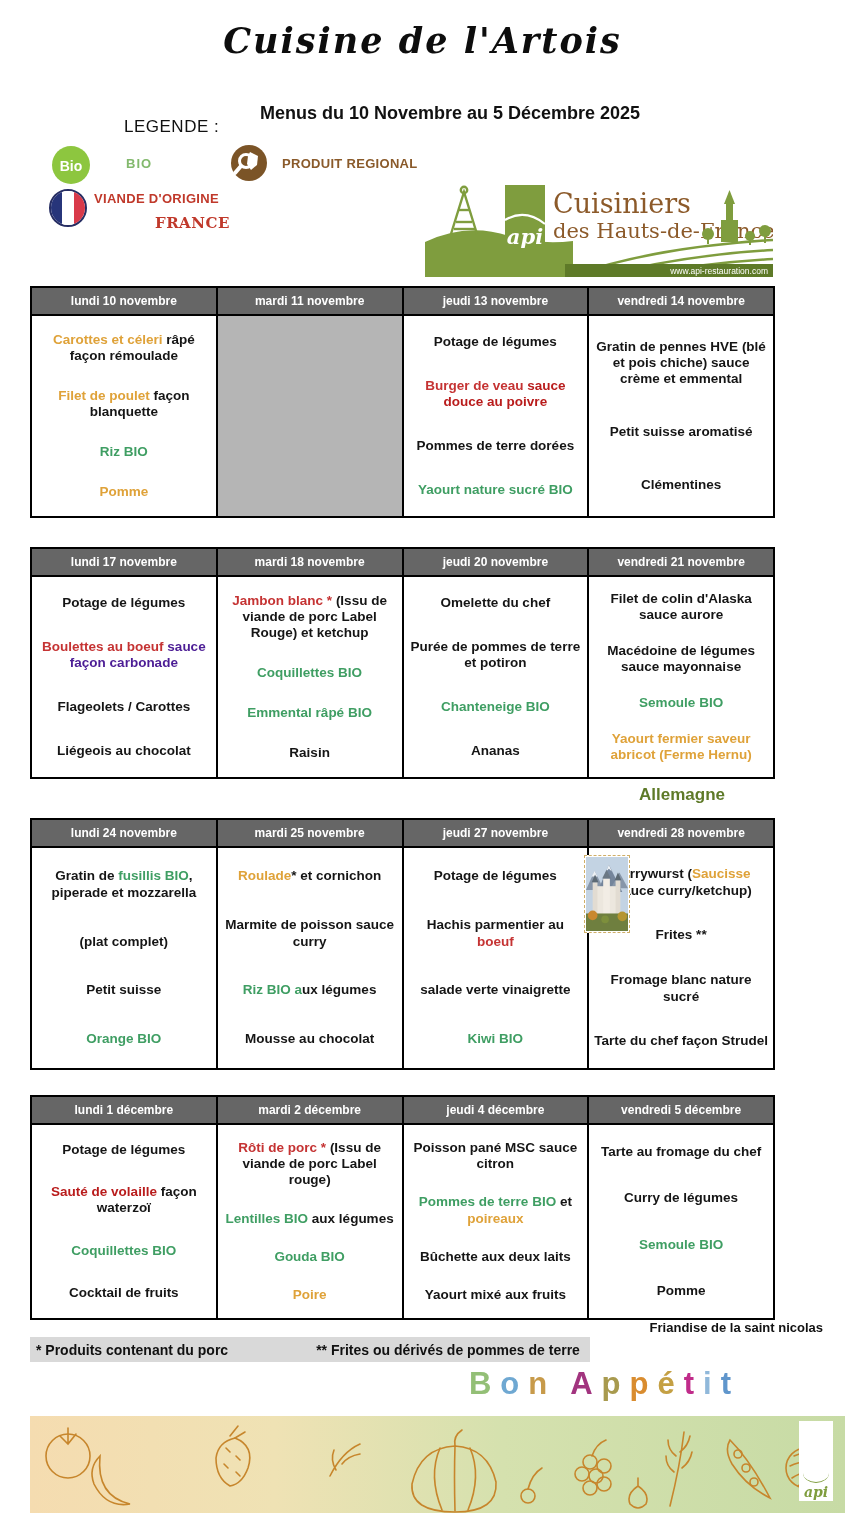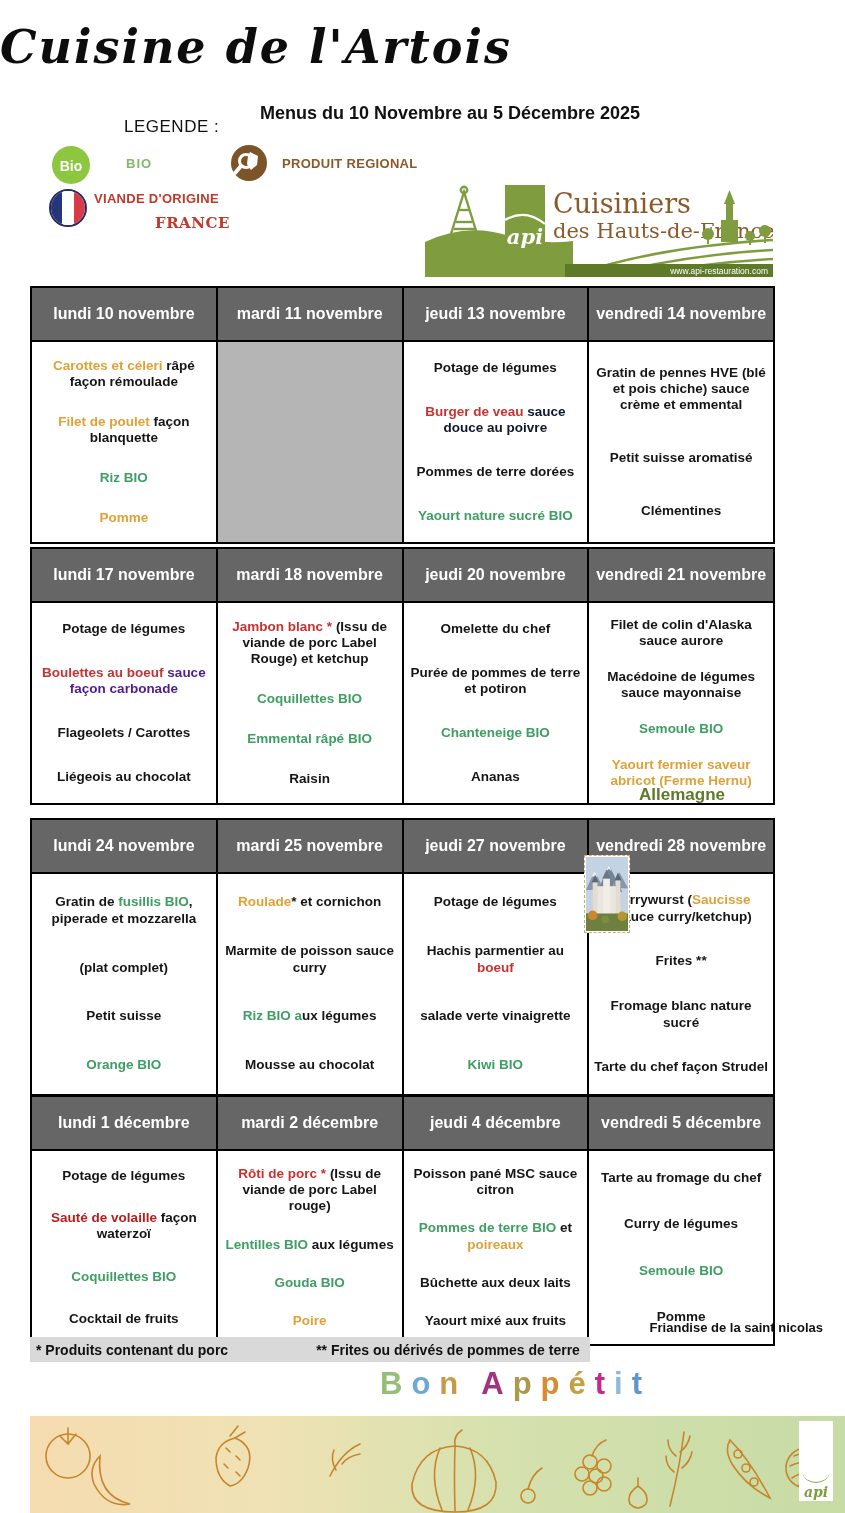--- a/index.html
+++ b/index.html
@@ -1,23 +1,23 @@
 <!DOCTYPE html>
 <html><head>
 <meta charset="utf-8">
 <style>
   *{margin:0;padding:0;box-sizing:border-box}
   html,body{background:#fff}
   body{width:845px;height:1513px;position:relative;overflow:hidden;
        font-family:"Liberation Sans",sans-serif;color:#111}
   .abs{position:absolute}
 
-  .title{left:0;right:0;top:20px;text-align:left;
+  .title{left:0;right:0;top:20px;text-align:center;
          font-family:"DejaVu Serif",serif;font-style:italic;font-weight:bold;
-         font-size:46px;letter-spacing:2px;color:#0d0d0d}
+         font-size:35px;letter-spacing:2px;color:#0d0d0d}
   .legend-label{left:124px;top:117px;font-size:17px;font-weight:normal;letter-spacing:.5px}
   .subtitle{left:240px;top:103px;width:420px;text-align:center;font-size:18px;font-weight:bold}
 
   .bio-icon{left:52px;top:146px;width:38px;height:38px}
   .bio-text{left:126px;top:156px;font-size:13px;font-weight:bold;color:#83b96d;letter-spacing:1px}
   .reg-icon{left:231px;top:145px;width:36px;height:36px}
   .reg-text{left:282px;top:156px;font-size:13px;font-weight:bold;color:#8a5a2a;letter-spacing:.3px}
   .flag-icon{left:49px;top:189px;width:38px;height:38px;border-radius:50%;
              border:2px solid #272e63;overflow:hidden;display:flex}
   .flag-icon div{flex:1}
@@ -26,43 +26,43 @@
            font-family:"DejaVu Serif",serif;letter-spacing:.5px}
 
   .logo{left:425px;top:178px;width:348px;height:99px}
 
   .week{position:absolute;left:30px;width:745px;display:grid;
         grid-template-columns:repeat(4,1fr);gap:2px;background:#000;border:2px solid #000}
   .w1{top:286px;--bh:200px}
   .w2{top:547px;--bh:200px}
   .w3{top:818px;--bh:220px}
   .w4{top:1095px;--bh:193px}
-  .day-header{background:#666;color:#fff;font-weight:bold;font-size:16px;
-              text-align:center;padding:17px 2px}
+  .day-header{background:#666;color:#fff;font-weight:bold;font-size:12px;
+              text-align:center;padding:6px 2px}
   .day-cell{background:#fff;height:var(--bh);display:flex;flex-direction:column;
             justify-content:space-around;align-items:center;text-align:center;
             font-weight:bold;font-size:13.5px;line-height:1.2;padding:4px 3px}
   .day-cell.empty{background:#b5b5b5}
   .menu-item{width:100%}
 
   .theme{left:589px;top:785px;width:186px;text-align:center;
          font-size:17px;font-weight:bold;color:#5e7a28}
 
   .castle{left:584px;top:855px;width:46px;height:78px;background:#fff;
           border:1px dashed #cfae68;padding:1px;z-index:5}
   .castle svg{display:block;width:100%;height:100%}
 
   .note-right{right:22px;top:1320px;font-size:13px;font-weight:bold;color:#111}
 
   .footbar{left:30px;top:1337px;width:560px;height:25px;background:#d9d9d9;
            display:flex;align-items:center;font-weight:bold;font-size:14px}
   .footbar .f1{margin-left:6px}
   .footbar .f2{margin-left:88px}
 
-  .bon{left:380px;top:1366px;width:360px;text-align:left;
+  .bon{left:380px;top:1366px;width:360px;text-align:right;
        font-size:31px;font-weight:bold;letter-spacing:9px;white-space:nowrap}
   .bon .sp{display:inline-block;width:14px}
 
   .banner{left:30px;top:1416px;width:815px;height:97px;
           background:linear-gradient(90deg,#f5dcb0,#efe2b4 30%,#d5e1ae 58%,#c7dba5)}
   .banner svg{display:block;width:100%;height:100%}
   .apibox{position:absolute;right:12px;top:5px;width:34px;height:80px;background:#fff;
           display:flex;flex-direction:column;justify-content:flex-end;align-items:center;
           padding-bottom:2px}
   .apibox .api-sq{width:26px;height:10px;border-bottom:1px solid #7f9d3e;
@@ -155,21 +155,21 @@
     <div class="day-header">vendredi 14 novembre</div>
     <div class="day-cell">
       <div class="menu-item"><span style="color: rgb(223, 162, 57);">Carottes et céleri </span><span style="color: rgb(21, 21, 21);">râpé façon rémoulade</span></div>
       <div class="menu-item"><span style="color: rgb(223, 162, 57);">Filet de poulet </span><span style="color: rgb(21, 21, 21); text-align: center;">façon blanquette</span></div>
       <div class="menu-item"><span style="color: rgb(63, 158, 99);">Riz BIO</span></div>
       <div class="menu-item"><span style="color: rgb(223, 162, 57);">Pomme</span></div>
     </div>
     <div class="day-cell empty"></div>
     <div class="day-cell">
       <div class="menu-item"><span style="color: rgb(21, 21, 21);">Potage de légumes</span></div>
-      <div class="menu-item"><span style="color: rgb(197, 51, 51);">Burger de veau </span><span style="color: #0f172a;">sauce douce au poivre</span></div>
+      <div class="menu-item"><span style="color: rgb(197, 51, 51);">Burger de veau </span><span style="color: #b91c1c;">sauce douce au poivre</span></div>
       <div class="menu-item"><span style="color: rgb(21, 21, 21);">Pommes de terre dorées</span></div>
       <div class="menu-item"><span style="color: rgb(63, 158, 99);">Yaourt nature sucré BIO</span></div>
     </div>
     <div class="day-cell">
       <div class="menu-item"><span style="color: rgb(21, 21, 21); text-align: right;">Gratin de pennes HVE (blé et pois chiche) sauce crème et emmental</span></div>
       <div class="menu-item"><span style="color: rgb(21, 21, 21);">Petit suisse aromatisé</span></div>
       <div class="menu-item"><span style="color: rgb(21, 21, 21);">Clémentines</span></div>
     </div>
   </div>
 <div class="week w2">

